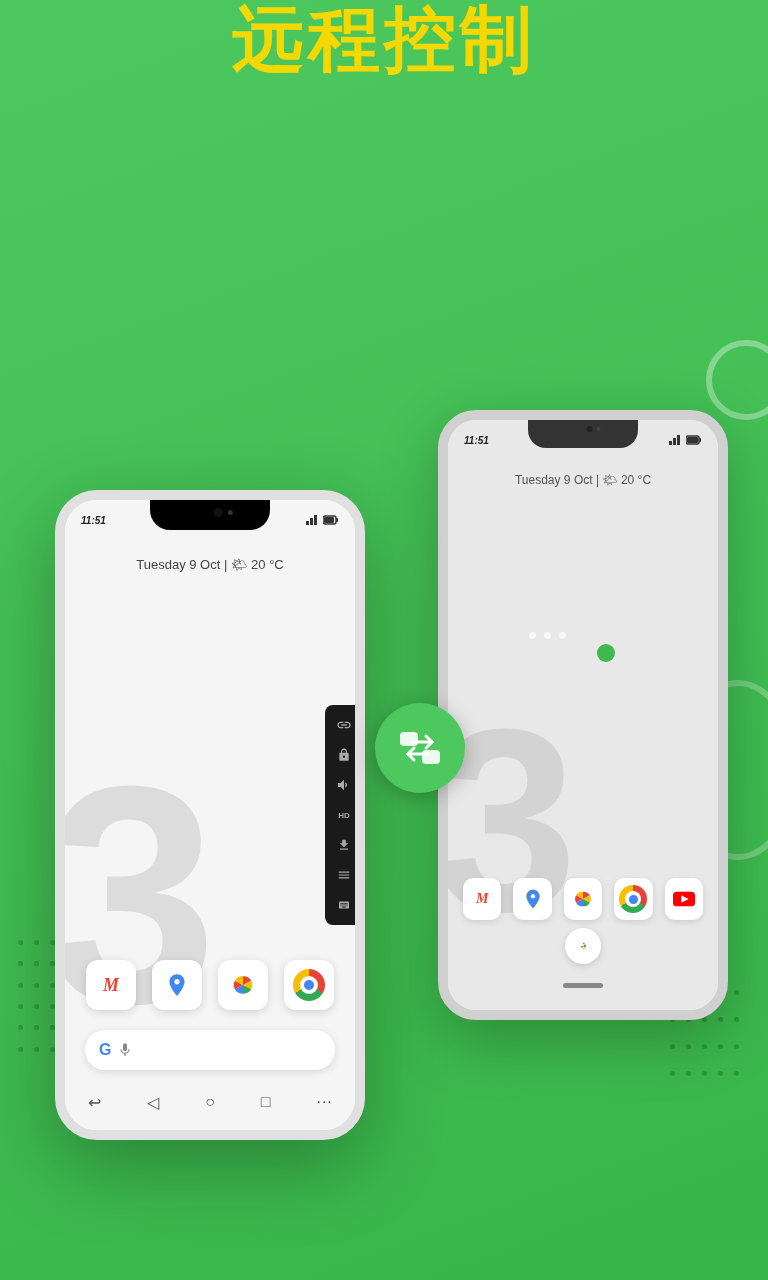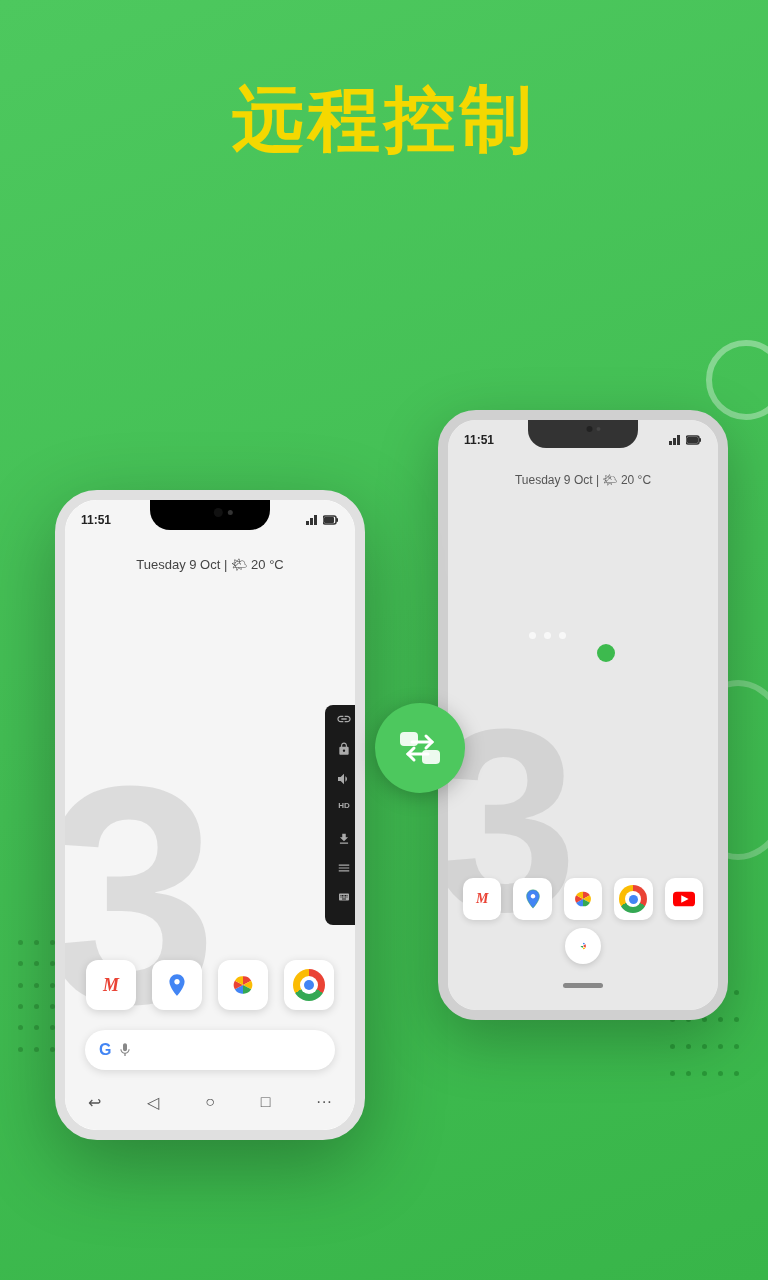--- a/index.html
+++ b/index.html
@@ -68,21 +68,20 @@
       right: 28px;
       width: 70px;
       height: 100px;
       display: grid;
       grid-template-columns: repeat(5, 8px);
       gap: 8px;
     }
 
     
     .main-title {
-      margin-top: 80px;
       font-size: 72px;
       font-weight: 900;
       color: #f5d800;
       letter-spacing: 4px;
       text-align: center;
       line-height: 1.1;
     }
 
     .subtitle {
       margin-top: 30px;
@@ -184,21 +183,21 @@
       display: flex;
       align-items: center;
       justify-content: space-between;
       padding: 0 16px;
       z-index: 15;
       font-size: 11px;
       font-weight: 600;
       color: #333;
     }
 
-    .status-time { font-size: 12px; font-weight: 700; color: #222; }
+    .status-time { font-size: 10px; font-weight: 700; color: #222; font-style: italic; }
 
     .status-icons {
       display: flex;
       align-items: center;
       gap: 3px;
     }
 
     
     .app-icons-row {
       position: absolute;
@@ -275,20 +274,21 @@
       align-items: center;
       padding: 6px 0;
       gap: 2px;
       z-index: 30;
     }
 
     .toolbar-btn {
       width: 30px;
       height: 28px;
       display: flex;
+      align-items: center;
       justify-content: center;
       color: #ccc;
       font-size: 10px;
       border-radius: 4px;
     }
 
     
     .float-btn {
       position: absolute;
       top: 44%;

